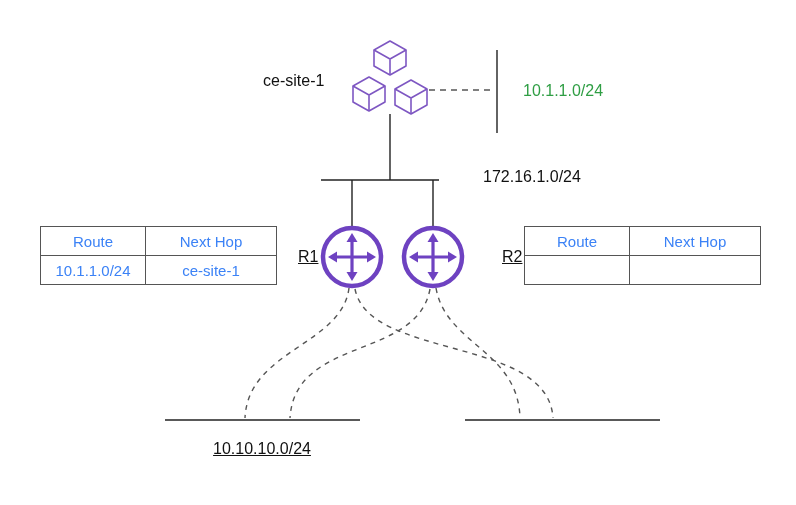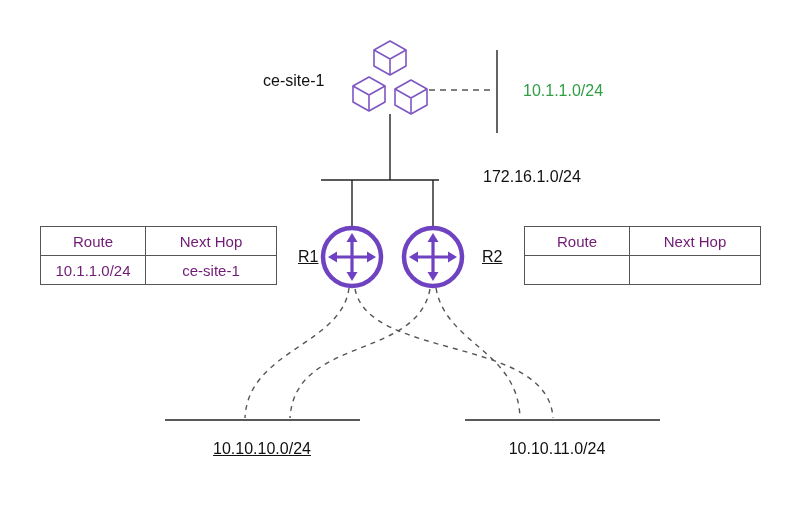--- a/index.html
+++ b/index.html
@@ -19,21 +19,21 @@
     font-size: 16px;
     line-height: 1.15;
     white-space: nowrap;
   }
   .label.green { color: #2f9e44; }
   .label.centered { text-align: center; }
   table.route-table {
     position: absolute;
     border-collapse: collapse;
     font-size: 15px;
-    color: #701a75;
+    color: #3b82f6;
     background: #fff;
   }
   .route-table th, .route-table td {
     border: 1px solid #555;
     font-weight: 400;
     text-align: center;
     height: 29px;
     padding: 0 6px;
     vertical-align: middle;
   }
@@ -92,25 +92,24 @@
   </svg>
 
   <div class="label" style="left:263px; top:72px;">ce-site-1</div>
 
   <div class="label green" style="left:523px; top:82px;">10.1.1.0/24</div>
 
   <div class="label" style="left:483px; top:168px;">172.16.1.0/24</div>
 
   <div class="label" style="left:298px; top:248px;text-decoration:underline;">R1</div>
 
-  <div class="label" style="left:482px; top:248px;text-decoration:underline;">R2</div>
+  <div class="label" style="left:502px; top:248px;text-decoration:underline;">R2</div>
 
   <div class="label centered" style="left:197px; top:440px; width:130px;text-decoration:underline;">10.10.10.0/24</div>
 
-  <div class="label centered" style="left:492px; top:440px; width:130px;">10.10.11.0/24</div>
 
   <table class="route-table" style="left:40px; top:226px;">
     <thead>
       <tr>
         <th class="col-route">Route</th>
         <th class="col-nexthop">Next Hop</th>
       </tr>
     </thead>
     <tbody>
       <tr>

